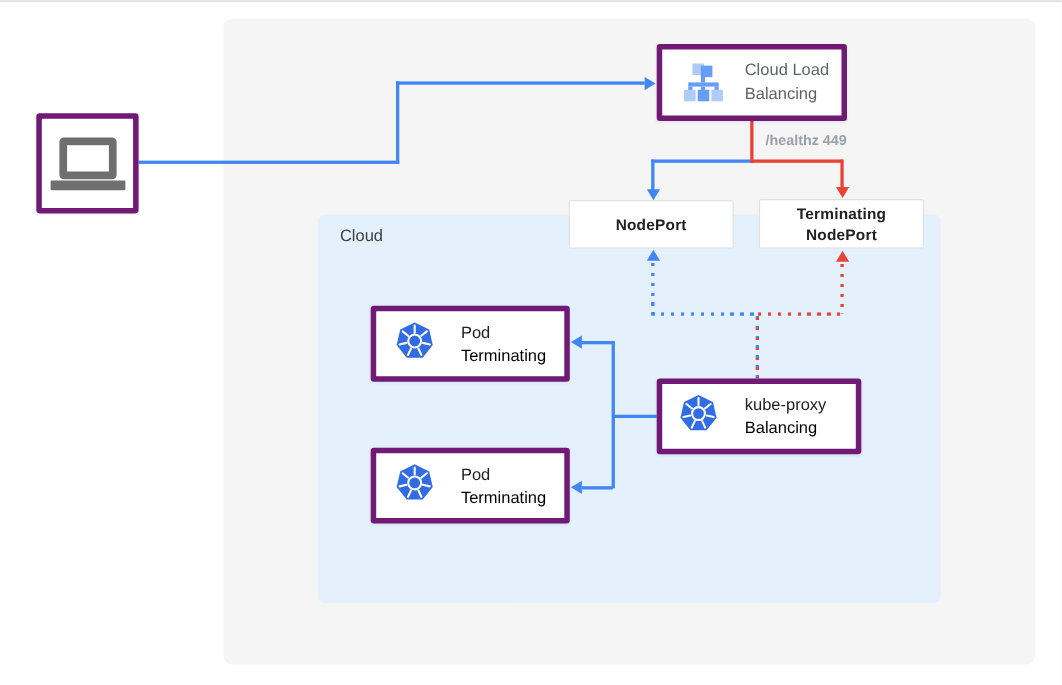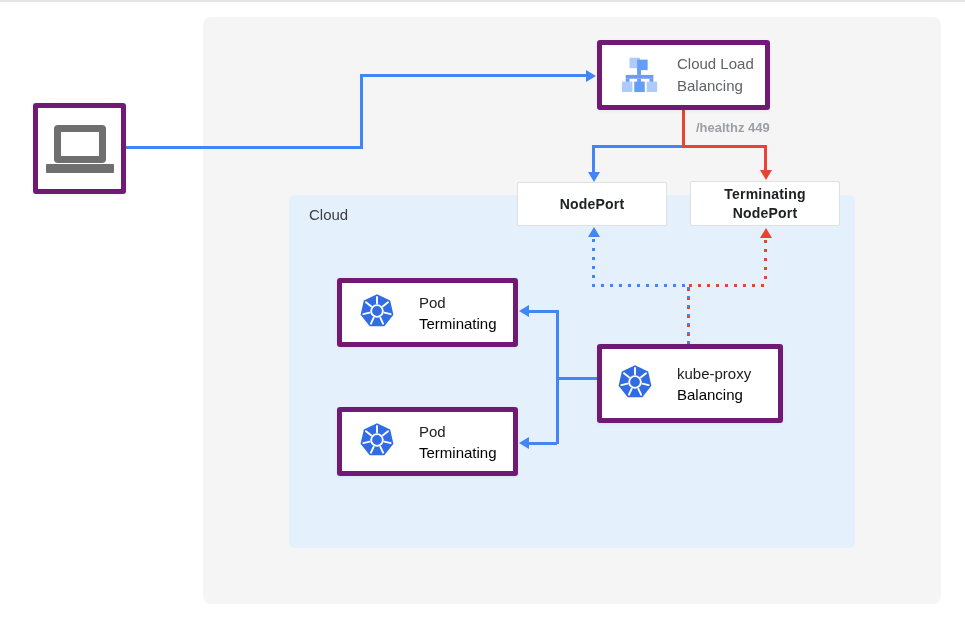--- a/index.html
+++ b/index.html
@@ -36,21 +36,21 @@
     background:#fff;border:1px solid #e0e0e0;z-index:4;position:absolute;
     display:flex;flex-direction:column;align-items:center;justify-content:center;
     font-size:14px;font-weight:700;color:#202124;letter-spacing:.2px;
     box-sizing:border-box;border-radius:2px;
   }
   .nodeport-box{left:517px;top:182px;width:150px;height:44px;}
   .hc-box{left:690px;top:181px;width:150px;height:45px;line-height:19px;}
 
   .pod1-card{left:337px;top:278px;width:181px;height:69px;padding-left:17px;}
   .pod2-card{left:337px;top:407px;width:181px;height:69px;padding-left:17px;}
-  .kp-card{left:597px;top:344px;width:186px;height:79px;padding-left:15px;}
+  .kp-card{left:597px;top:344px;width:186px;height:69px;padding-left:15px;}
   .k8s-gap{margin-left:24px;}
 
   .healthz{left:696px;top:120px;font-size:13px;font-weight:700;color:#9aa0a6;z-index:3;}
 
   .seg{position:absolute;z-index:2;}
   .h3{height:3px;} .w3{width:3px;}
   .blue{background:#4285f4;} .red{background:#ea4335;}
   .dot-blue-h{height:3px;background:repeating-linear-gradient(to right,#4285f4 0 3px,transparent 3px 9px);}
   .dot-red-h{height:3px;background:repeating-linear-gradient(to right,#ea4335 0 3px,transparent 3px 9px);}
   .dot-blue-v{width:3px;background:repeating-linear-gradient(to bottom,#4285f4 0 3px,transparent 3px 9px);}

